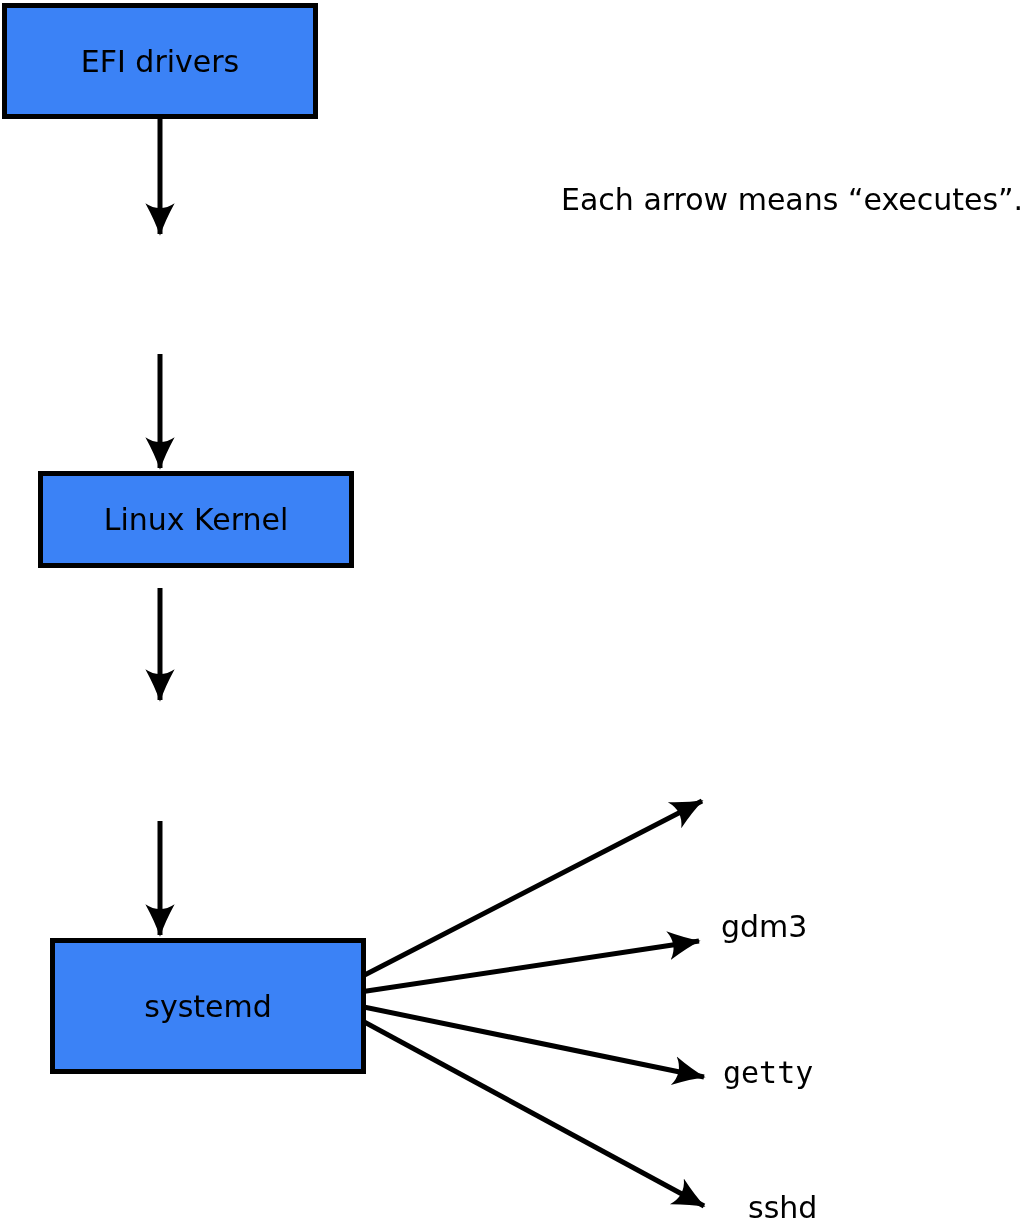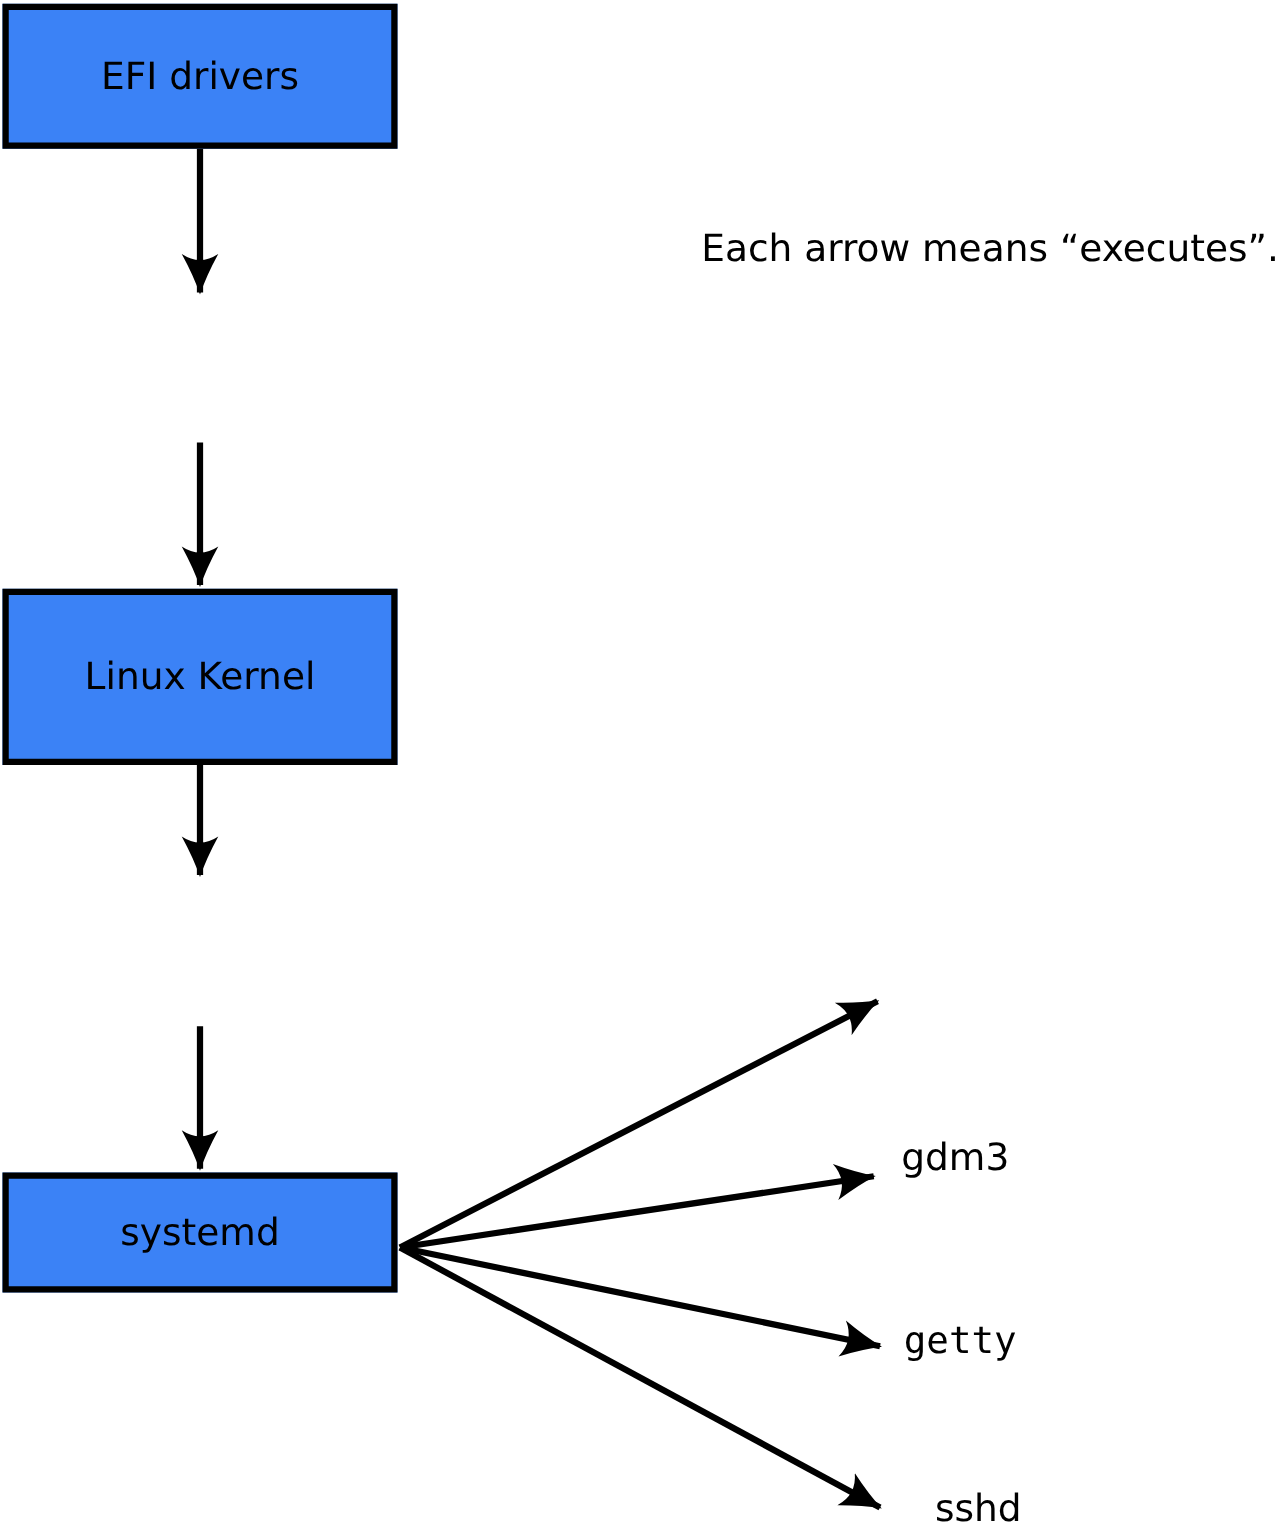--- a/index.html
+++ b/index.html
@@ -36,23 +36,23 @@
     background: #3b82f6;
     display: flex;
     align-items: center;
     justify-content: center;
     font-size: 30px;
     line-height: 35px;
     white-space: nowrap;
   }
   .node.b1 { top: 3px;   height: 116px; }
   .node.b2 { top: 237px; height: 117px; }
-  .node.b3 { top: 471px; height: 141px; }
+  .node.b3 { top: 471px; height: 97px; margin-left: 36px; }
   .node.b4 { top: 703px; height: 118px; }
-  .node.b5 { top: 938px; height: 96px; }
+  .node.b5 { top: 938px; height: 136px; margin-left: 48px; }
 
   .label {
     position: absolute;
     font-size: 30px;
     line-height: 35px;
     white-space: nowrap;
   }
   .label.mono { font-family: "DejaVu Sans Mono", monospace; }
   .label.sans { font-family: "DejaVu Sans", sans-serif; }
 

